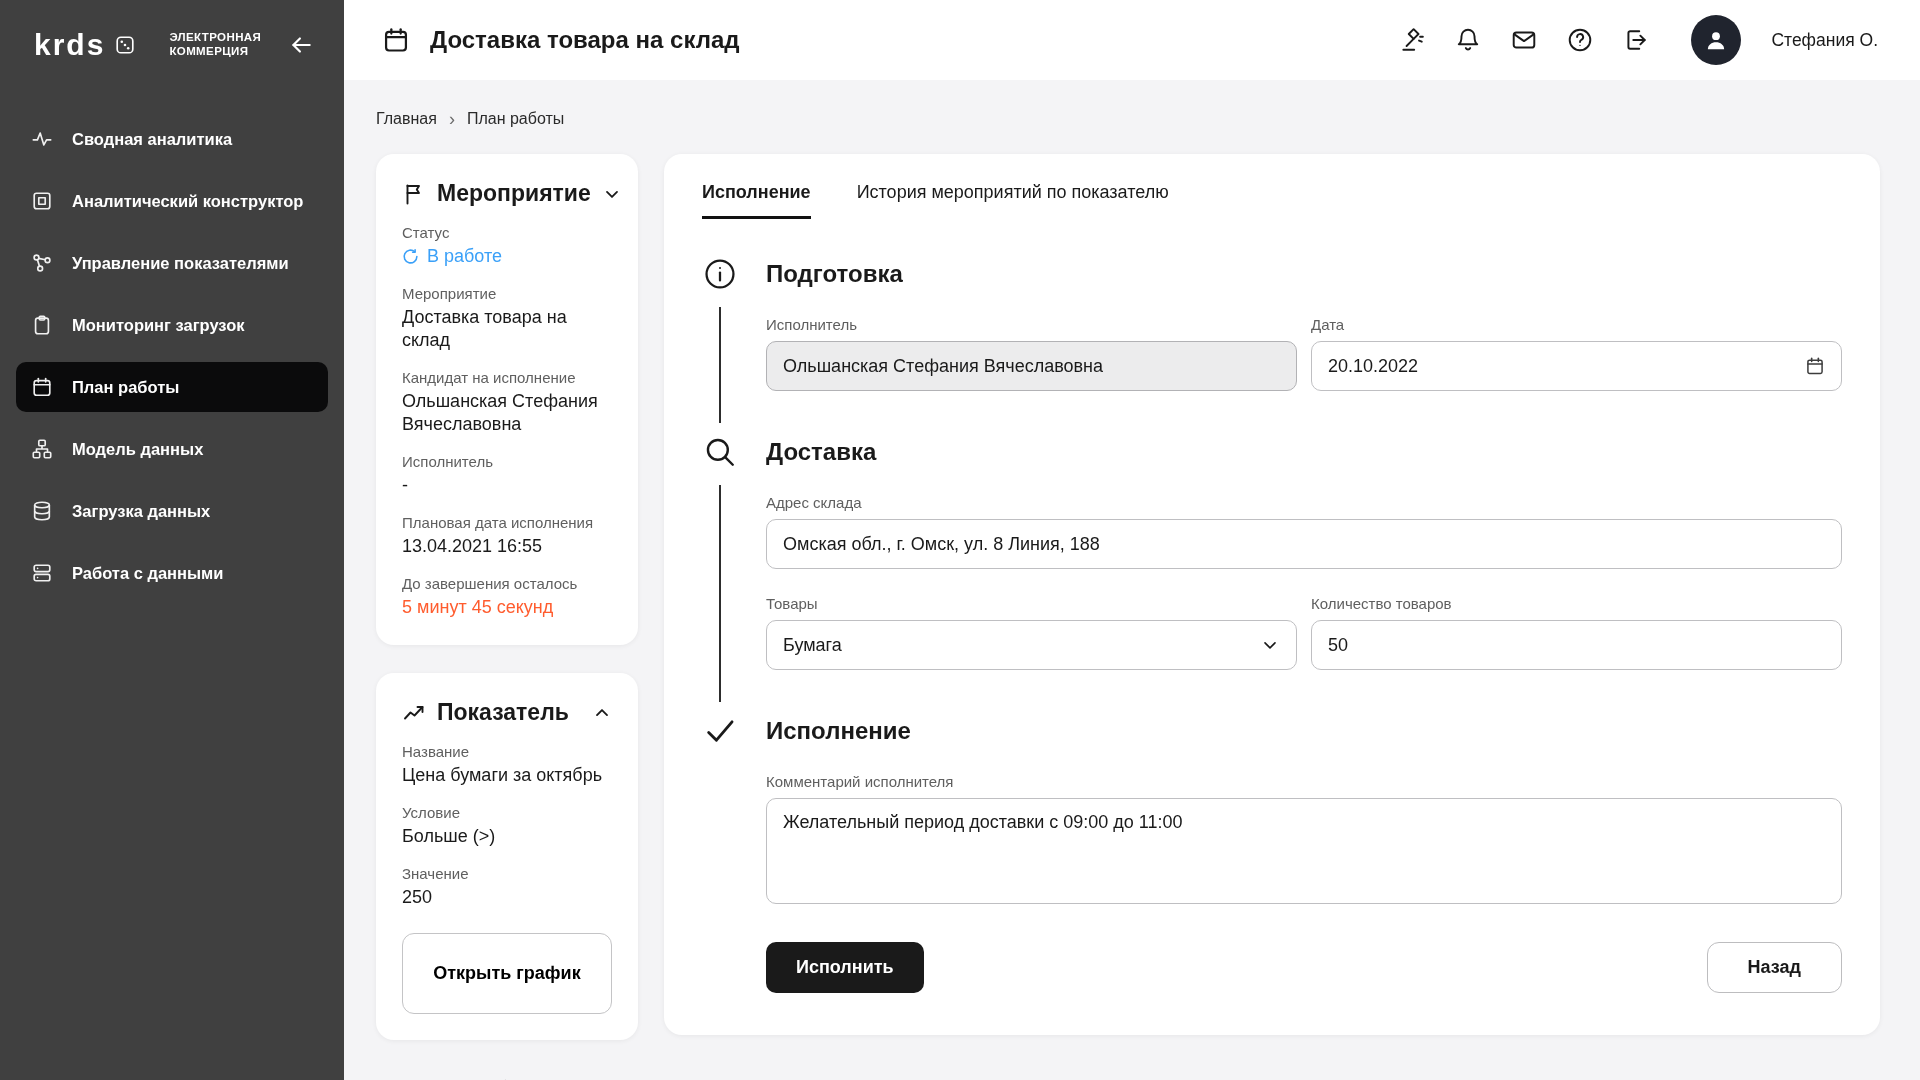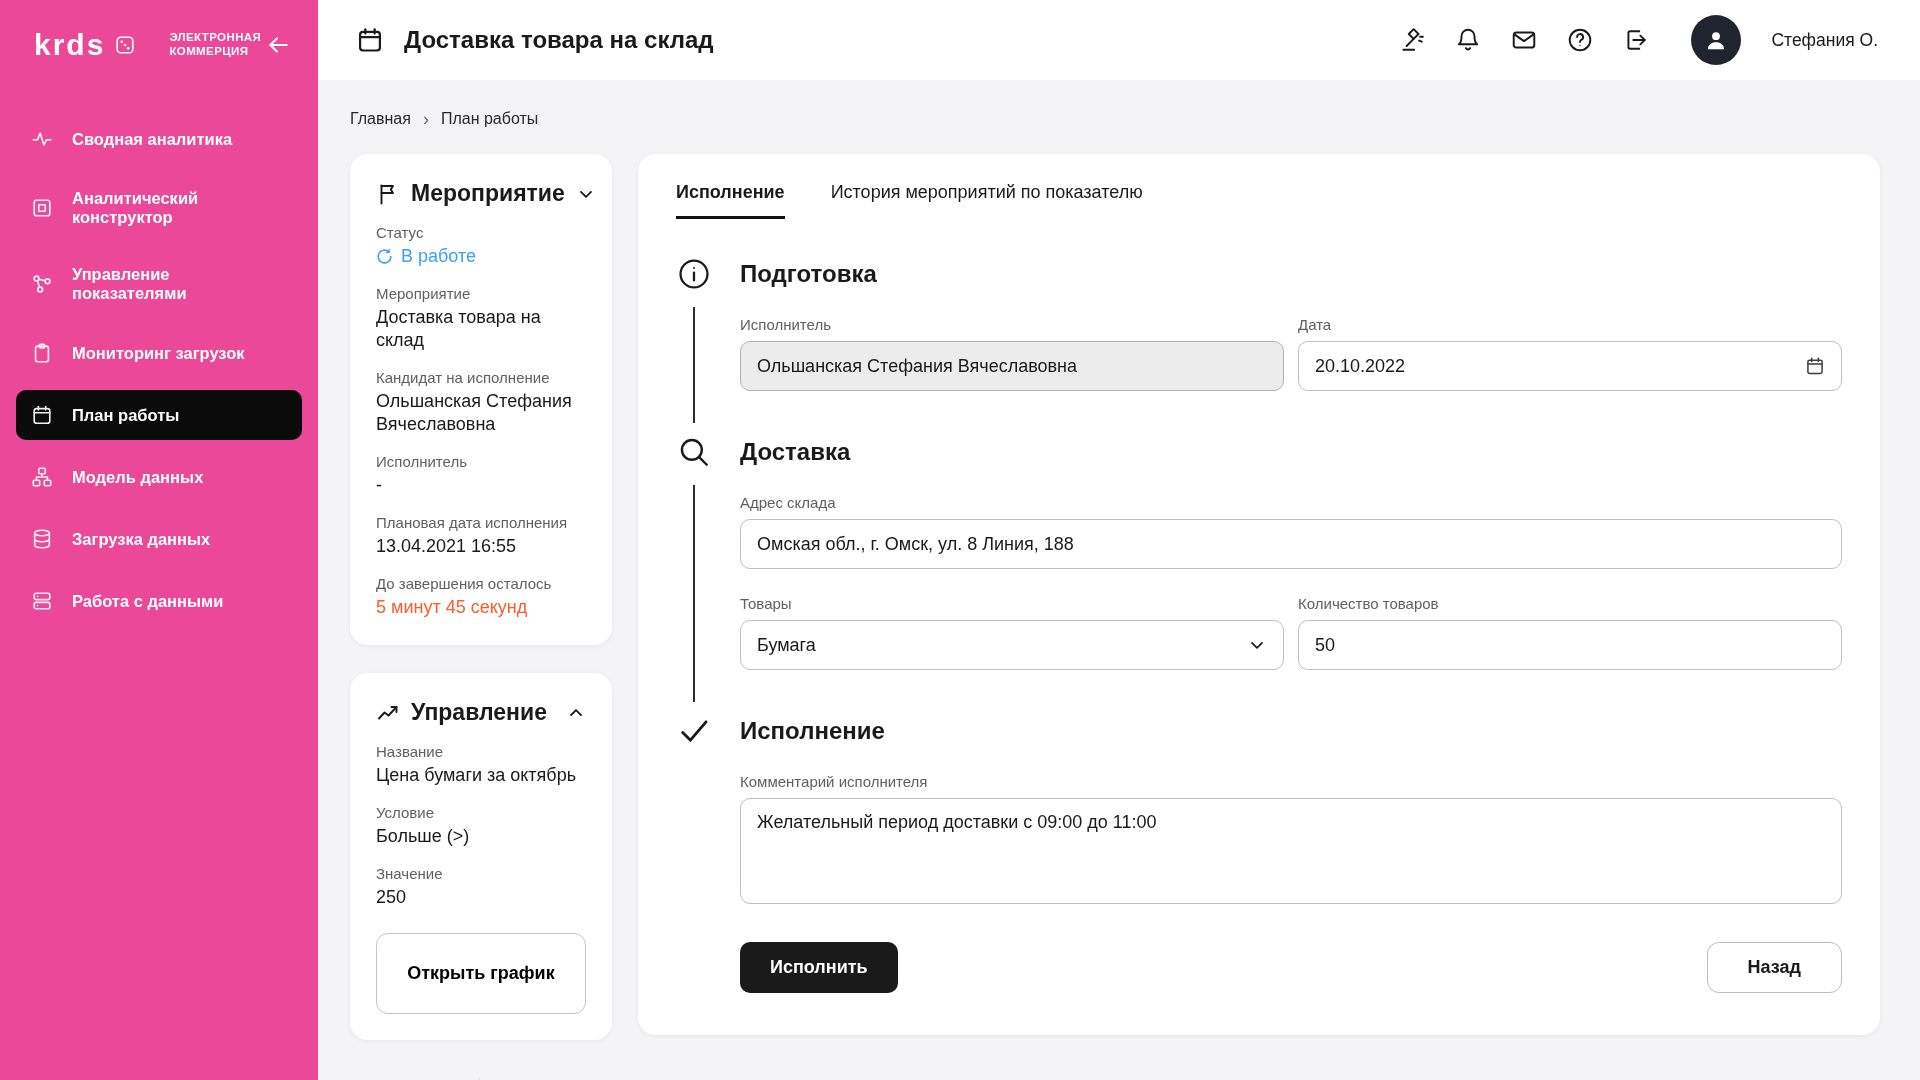--- a/index.html
+++ b/index.html
@@ -7,22 +7,22 @@
   body {
     font-family: "Liberation Sans", "DejaVu Sans", sans-serif;
     background: #f4f4f6;
     color: #1a1a1a;
     overflow: hidden;
   }
   .app { display: flex; width: 100%; height: 100%; }
 
   
   .sidebar {
-    width: 318px; flex-shrink: 0;
-    background: #ec4899; color: #fff;
+    width: 344px; flex-shrink: 0;
+    background: #404040; color: #fff;
     display: flex; flex-direction: column;
   }
   .logo-row { display: flex; align-items: center; justify-content: space-between; padding: 28px 26px 10px 34px; }
   .logo { display: flex; align-items: center; gap: 9px; }
   .brand { font-size: 30px; font-weight: 700; letter-spacing: 2px; line-height: 1; }
   .logo-sub { display: flex; flex-direction: column; font-size: 11.5px; font-weight: 700; line-height: 1.2; letter-spacing: .4px; margin-left: 24px; }
   .collapse-btn { background: none; border: none; color: #fff; cursor: pointer; display: flex; padding: 4px; }
 
   .menu { margin-top: 42px; padding: 0 16px; display: flex; flex-direction: column; gap: 12px; }
   .menu-item {
@@ -370,21 +370,21 @@
           </div>
 
           <div class="card side-card">
             <div class="card-title-row">
               <span>
                 <svg width="24" height="24" viewBox="0 0 24 24" fill="none" stroke="#1a1a1a" stroke-width="1.9" stroke-linecap="round" stroke-linejoin="round">
                     <polyline points="3 17.5 8.5 11.5 12.5 14.5 20.5 6"></polyline>
                     <polyline points="15.5 6 20.5 6 20.5 11"></polyline>
                   </svg>
               </span>
-              <span>Управление</span>
+              <span>Показатель</span>
               <span class="card-chevron" style="margin-left:auto;">
                 <svg width="20" height="20" viewBox="0 0 24 24" fill="none" stroke="currentColor" stroke-width="2.2" stroke-linecap="round" stroke-linejoin="round">
                     <polyline points="6 14.5 12 8.5 18 14.5"></polyline>
                   </svg>
               </span>
             </div>
 
             <div class="fld">
               <div class="fld-label">Название</div>
               <div class="fld-value">Цена бумаги за октябрь</div>

